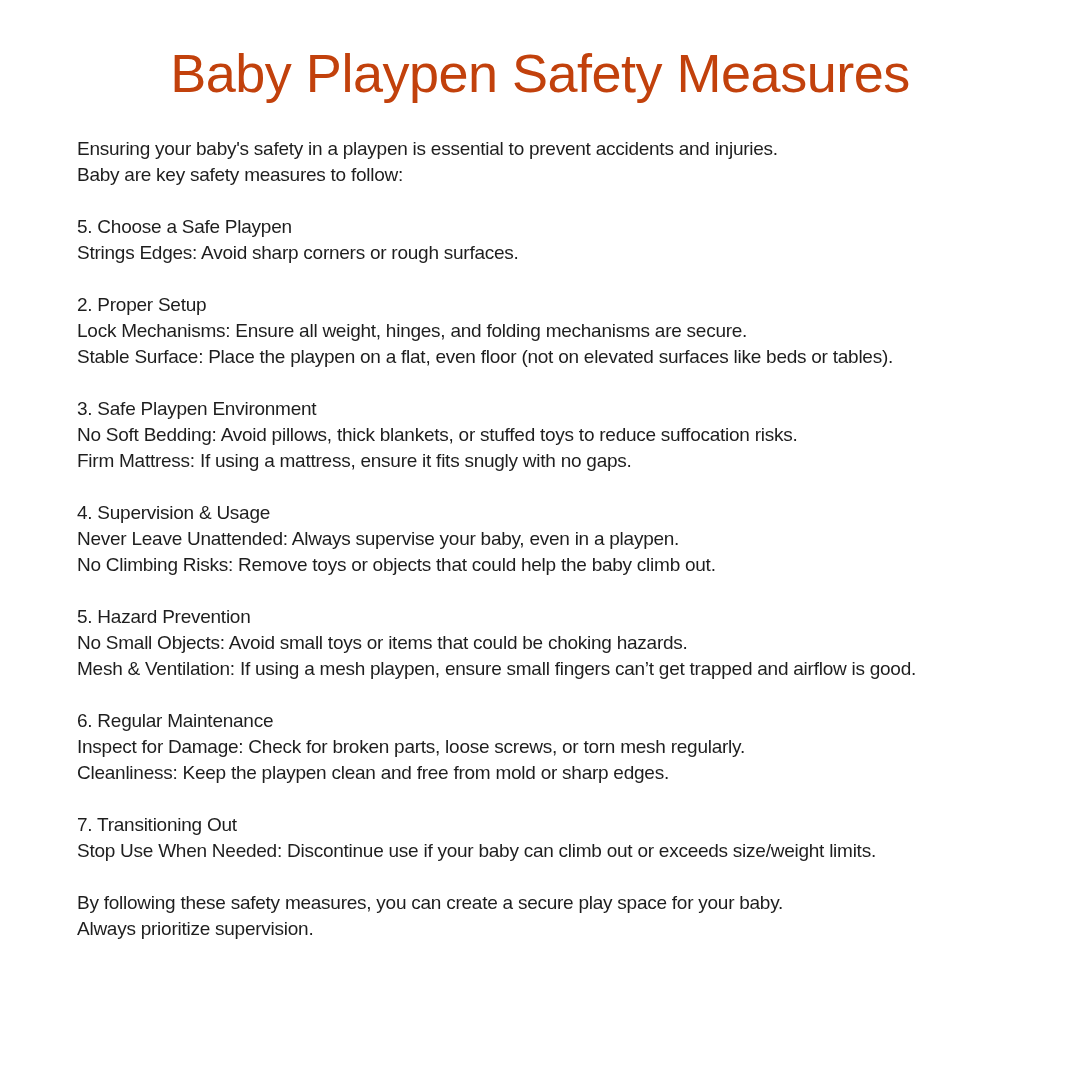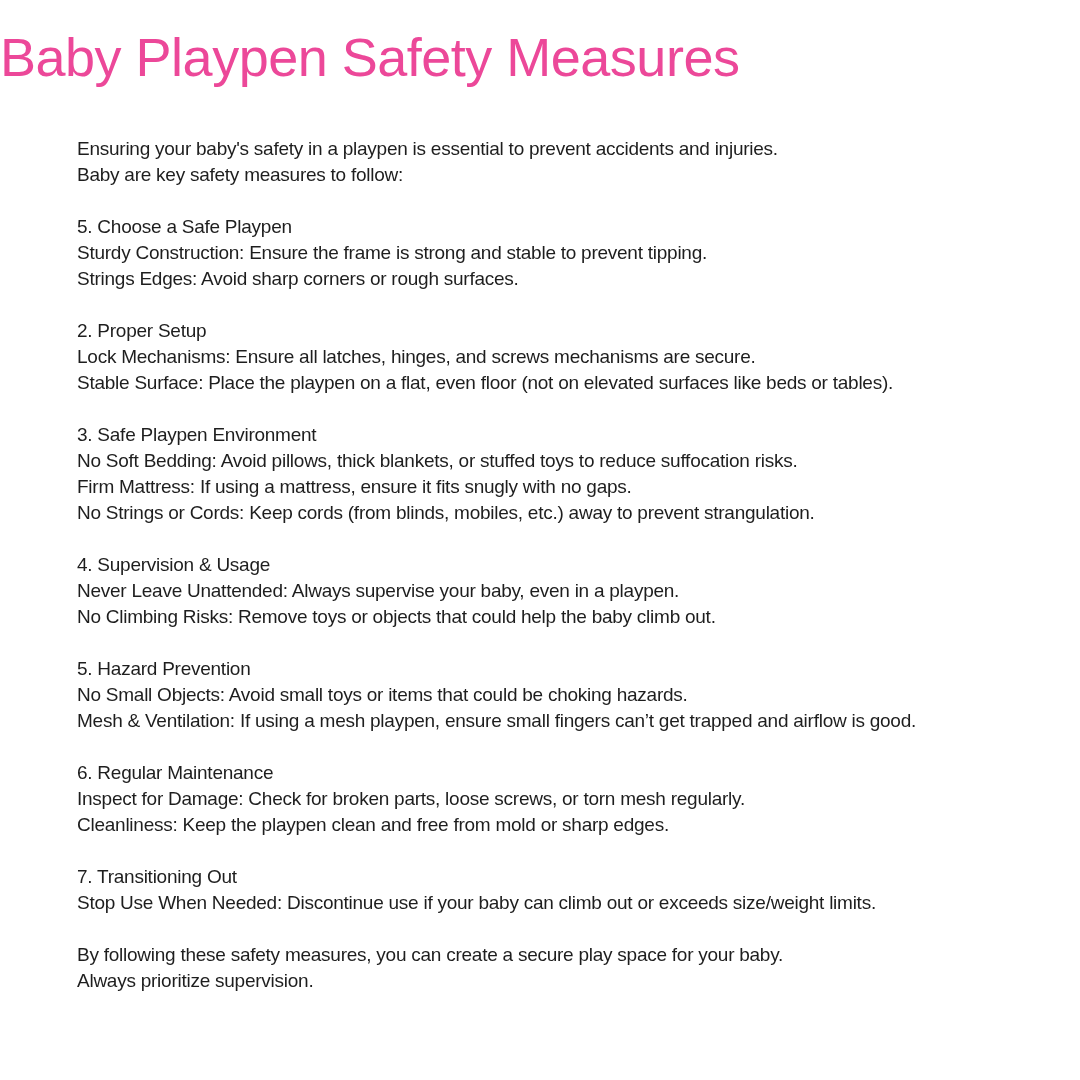--- a/index.html
+++ b/index.html
@@ -10,28 +10,28 @@
   .page {
     position: relative;
     width: 1080px;
     height: 1080px;
     background: #ffffff;
     overflow: hidden;
     font-family: "Liberation Sans", "DejaVu Sans", sans-serif;
     color: #1c1c1c;
   }
   .title {
-    margin: 0;
+    margin: 16px;
     padding-top: 26px;
-    text-align: left;
+    text-align: center;
     font-size: 54px;
     font-weight: 400;
     line-height: 1.15;
     letter-spacing: -0.5px;
-    color: #ec4899;
+    color: #c2410c;
   }
   .body-text {
     position: absolute;
     left: 77px;
     top: 136px;
     right: 20px;
     font-size: 19px;
     line-height: 26px;
     letter-spacing: -0.25px;
     color: #1e1e1e;
@@ -52,35 +52,33 @@
 
   <div class="body-text">
 
     <div class="block">
       <div class="line">Ensuring your baby's safety in a playpen is essential to prevent accidents and injuries.</div>
       <div class="line">Baby are key safety measures to follow:</div>
     </div>
 
     <div class="block">
       <div class="line">5. Choose a Safe Playpen</div>
-      <div class="line">Sturdy Construction: Ensure the frame is strong and stable to prevent tipping.</div>
       <div class="line">Strings Edges: Avoid sharp corners or rough surfaces.</div>
     </div>
 
     <div class="block">
       <div class="line">2. Proper Setup</div>
-      <div class="line">Lock Mechanisms: Ensure all latches, hinges, and screws mechanisms are secure.</div>
+      <div class="line">Lock Mechanisms: Ensure all weight, hinges, and folding mechanisms are secure.</div>
       <div class="line">Stable Surface: Place the playpen on a flat, even floor (not on elevated surfaces like beds or tables).</div>
     </div>
 
     <div class="block">
       <div class="line">3. Safe Playpen Environment</div>
       <div class="line">No Soft Bedding: Avoid pillows, thick blankets, or stuffed toys to reduce suffocation risks.</div>
       <div class="line">Firm Mattress: If using a mattress, ensure it fits snugly with no gaps.</div>
-      <div class="line">No Strings or Cords: Keep cords (from blinds, mobiles, etc.) away to prevent strangulation.</div>
     </div>
 
     <div class="block">
       <div class="line">4. Supervision &amp; Usage</div>
       <div class="line">Never Leave Unattended: Always supervise your baby, even in a playpen.</div>
       <div class="line">No Climbing Risks: Remove toys or objects that could help the baby climb out.</div>
     </div>
 
     <div class="block">
       <div class="line">5. Hazard Prevention</div>

